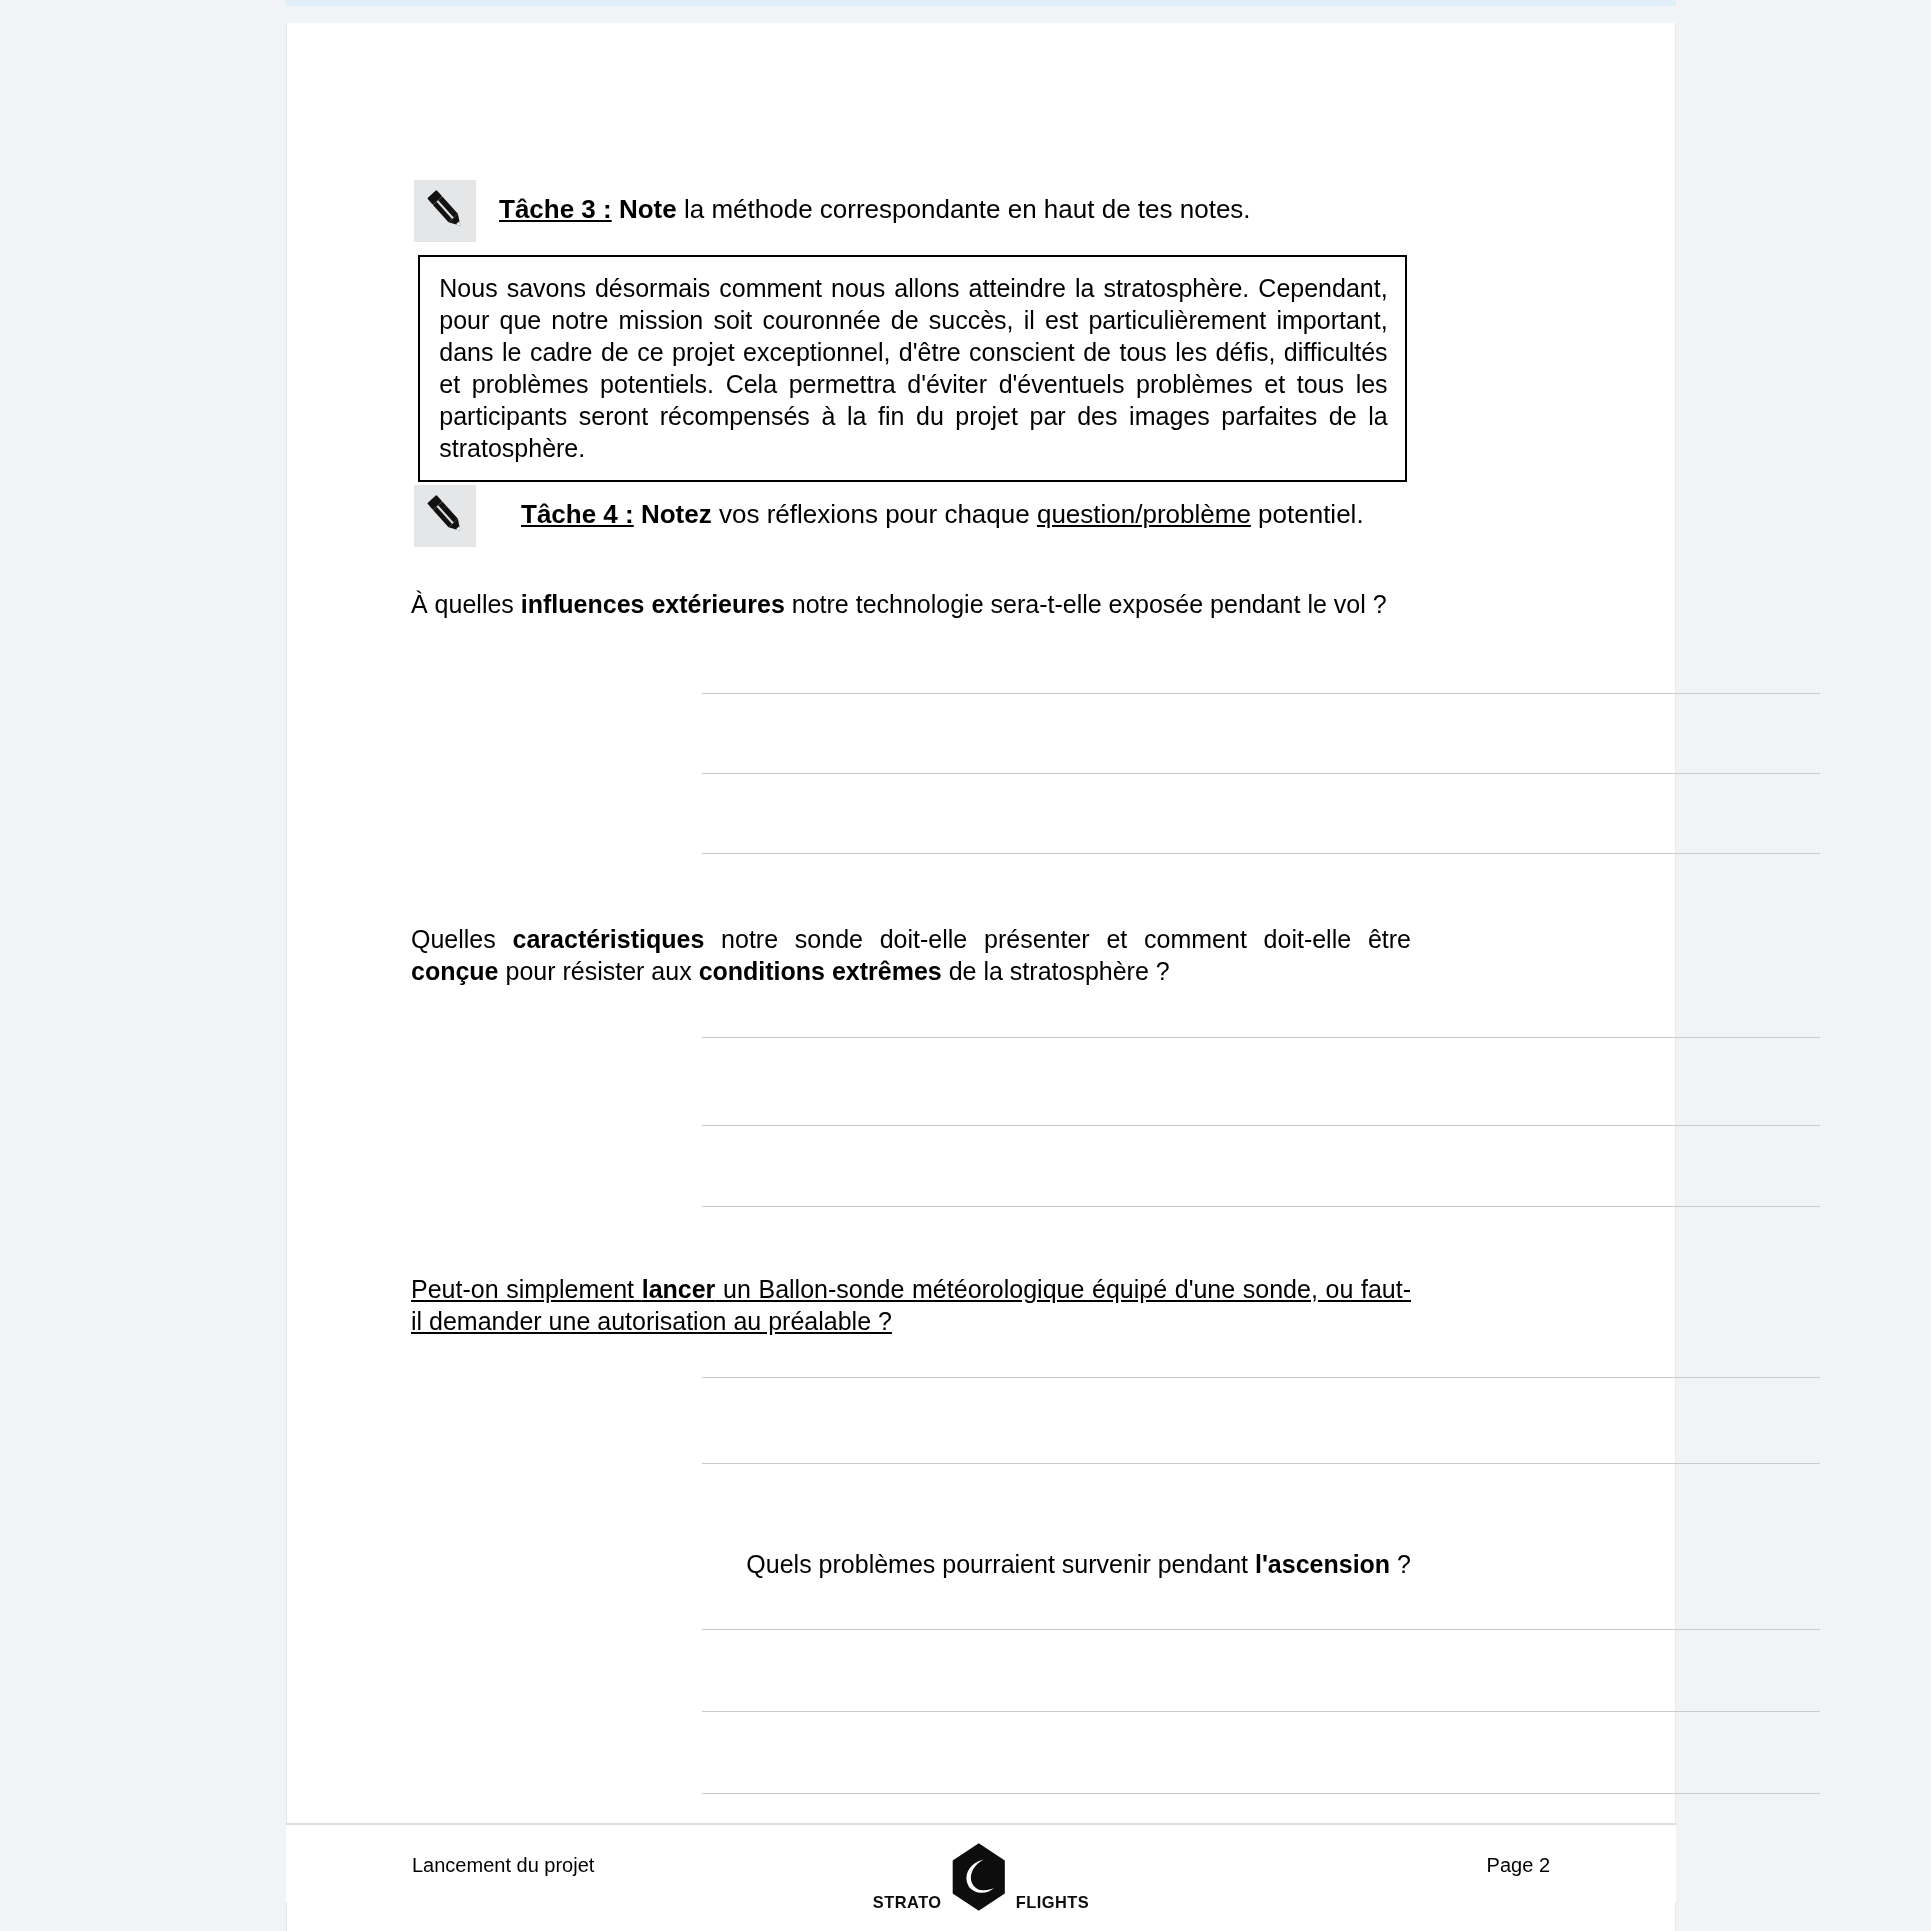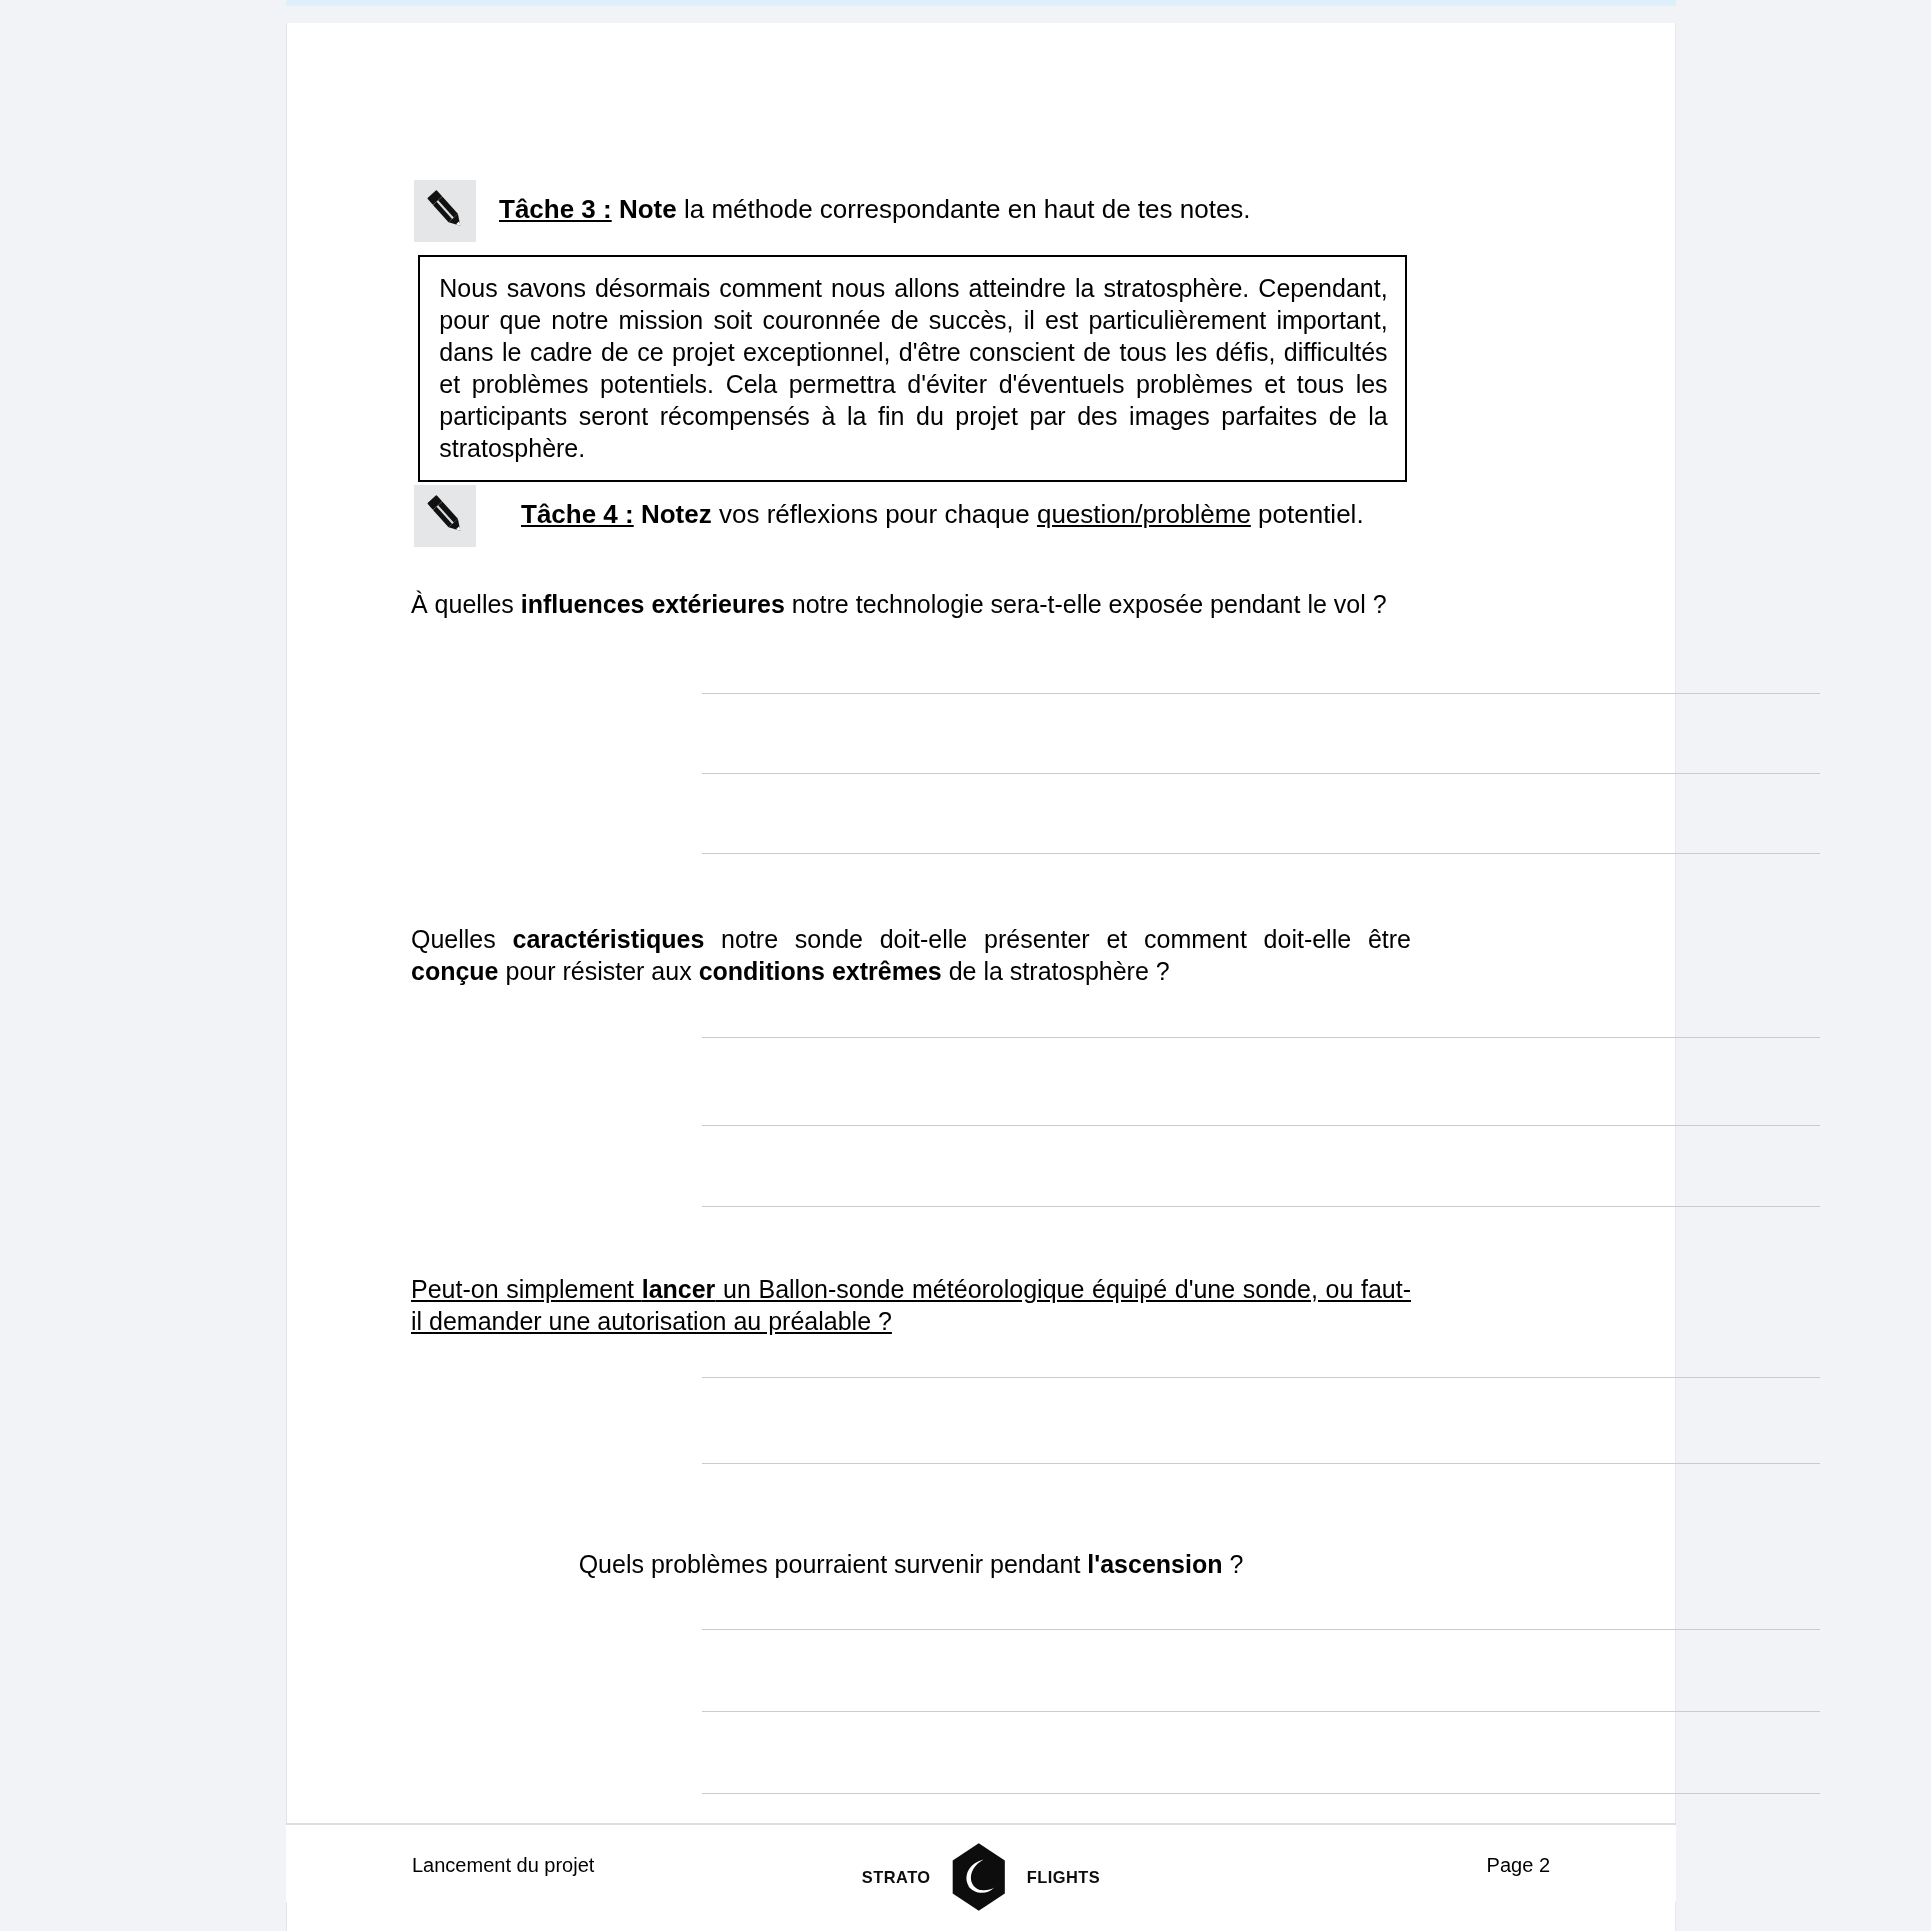--- a/index.html
+++ b/index.html
@@ -100,21 +100,21 @@
   
   .question {
     position: absolute;
     left: 124px;
     width: 1000px;
     font-size: 25px;
     line-height: 32px;
     color: #000;
     text-align: justify;
   }
-  .question.single { text-align: center; }
+  .question.single { text-align: right; }
   .question b { font-weight: bold; }
 
   .q1 { top: 565px; }
   .q2 { top: 900px; }
   .q3 { top: 1250px; text-decoration: underline; }
   .q4 { top: 1525px; }
 
   
   .rule {
     position: absolute;
@@ -154,22 +154,22 @@
     top: 29px;
     font-size: 20px;
     color: #000;
   }
   .footer-logo {
     position: absolute;
     left: 50%;
     top: 17.4px;
     transform: translateX(-50%);
     display: flex;
-    align-items: center;
-    gap: 20px;
+    align-items: flex-end;
+    gap: 9px;
   }
   .logo-word {
     font-size: 16.4px;
     font-weight: bold;
     letter-spacing: 0.5px;
     color: #0d0d0d;
   }
   .logo-mark { width: 56px; height: 70px; display: block; }
 </style>
 </head>

